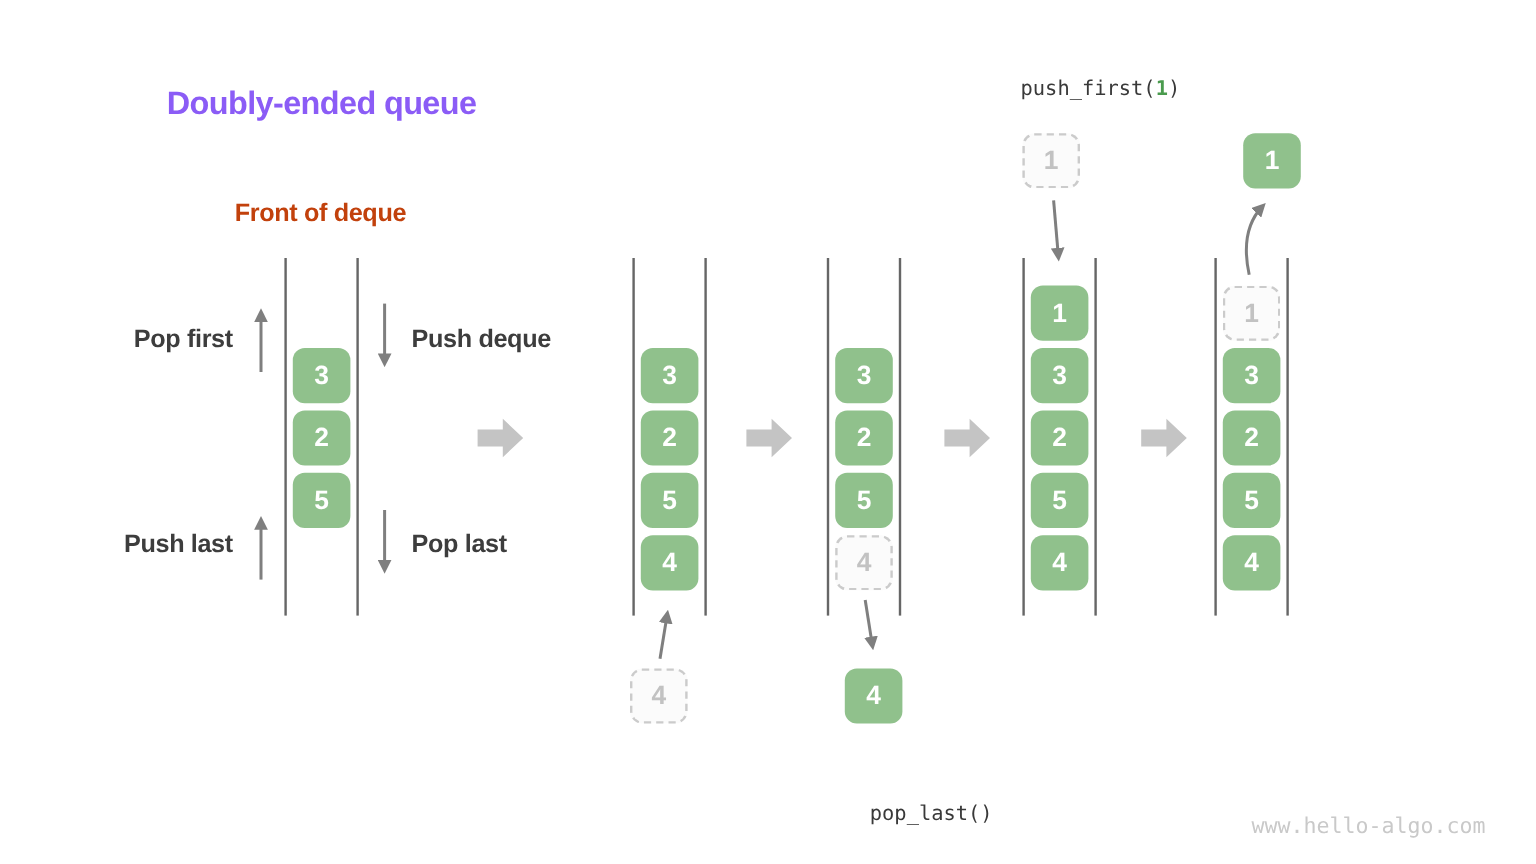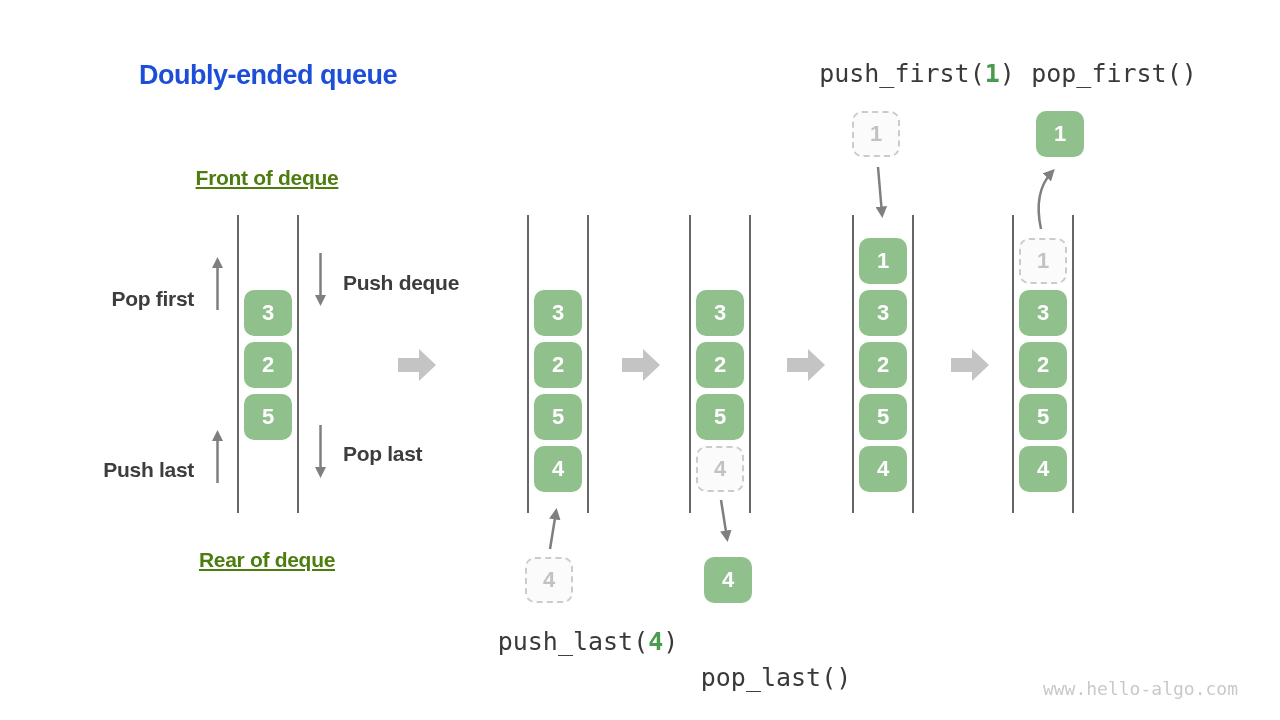--- a/index.html
+++ b/index.html
@@ -12,50 +12,49 @@
     font-family: "Liberation Sans", sans-serif;
   }
   .arrow-layer {
     position: absolute;
     left: 0; top: 0;
     width: 1280px; height: 720px;
     pointer-events: none;
   }
   .title {
     position: absolute;
-    left: 68px; top: 55px;
+    left: 68px; top: 66px;
     width: 400px;
     text-align: center;
-    color: #1d4ed8;
+    color: #8b5cf6;
     font-size: 27px;
     font-weight: 700;
     letter-spacing: -0.5px;
     line-height: 40px;
   }
   .big-label {
     position: absolute;
     width: 300px;
     text-align: center;
-    color: #4d7c0f;
+    color: #c2410c;
     font-size: 21px;
     font-weight: 700;
     letter-spacing: -0.3px;
     line-height: 22px;
-    text-decoration: underline;
   }
   .side-label {
     position: absolute;
     color: #3D3D3D;
     font-size: 21px;
     font-weight: 700;
     letter-spacing: -0.3px;
     line-height: 21px;
     white-space: nowrap;
   }
-  .side-label.right-align { text-align: right; margin-top: 16px; }
+  .side-label.right-align { text-align: right; }
   .wall {
     position: absolute;
     top: 215px;
     width: 2px;
     height: 298px;
     background: #666666;
   }
   .cell {
     position: absolute;
     width: 48px;
@@ -73,21 +72,21 @@
   .cell.ghost {
     background: #FBFBFB;
     border: 2px dashed #CBCBCB;
     color: #C2C2C2;
   }
   .code {
     position: absolute;
     transform: translateX(-50%);
     white-space: nowrap;
     font-family: "DejaVu Sans Mono", monospace;
-    font-size: 25px;
+    font-size: 17px;
     line-height: 26px;
     color: #393939;
     text-align: right;
   }
   .code .arg { color: #4A9B4E; font-weight: 700; }
   .watermark {
     position: absolute;
     right: 42px; top: 678px;
     font-family: "DejaVu Sans Mono", monospace;
     font-size: 18px;
@@ -128,21 +127,20 @@
     <line x1="721" y1="500" x2="727" y2="538" stroke="#7F7F7F" stroke-width="2.5" marker-end="url(#ah)"></line>
     <line x1="878" y1="167" x2="882" y2="214" stroke="#7F7F7F" stroke-width="2.5" marker-end="url(#ah)"></line>
     <path d="M 1041,229 Q 1033,192 1052,172" fill="none" stroke="#7F7F7F" stroke-width="2.5" marker-end="url(#ah)"></path>
   </svg>
 
   <div class="title">
     <div>Doubly-ended queue</div>
   </div>
 
   <div class="big-label" style="left:117px; top:167px;">Front of deque</div>
-  <div class="big-label" style="left:117px; top:549px;">Rear of deque</div>
 
   <div class="side-label right-align" style="left:60px; top:272px; width:134px;">Pop first</div>
   <div class="side-label" style="left:343px; top:272px;">Push deque</div>
   <div class="side-label right-align" style="left:60px; top:443px; width:134px;text-align:right;">Push last</div>
   <div class="side-label" style="left:343px; top:443px;">Pop last</div>
 
   <div class="wall" style="left:237px;"></div>
   <div class="wall" style="left:297px;"></div>
   <div class="cell" style="left:244px; top:290px;">3</div>
   <div class="cell" style="left:244px; top:342px;">2</div>
@@ -176,19 +174,17 @@
   <div class="wall" style="left:1012px;"></div>
   <div class="wall" style="left:1072px;"></div>
   <div class="cell ghost" style="left:1019px; top:238px;">1</div>
   <div class="cell" style="left:1019px; top:290px;">3</div>
   <div class="cell" style="left:1019px; top:342px;">2</div>
   <div class="cell" style="left:1019px; top:394px;">5</div>
   <div class="cell" style="left:1019px; top:446px;">4</div>
   <div class="cell" style="left:1036px; top:111px;">1</div>
 
   <div class="code" style="left:917px; top:61px;"><span>push_first(</span><span class="arg">1</span><span>)</span></div>
-  <div class="code" style="left:1114px; top:61px;">pop_first()</div>
-  <div class="code" style="left:588px; top:629px;"><span>push_last(</span><span class="arg">4</span><span>)</span></div>
   <div class="code" style="left:776px; top:629px;margin-top:36px;">pop_last()</div>
 
   <div class="watermark">www.hello-algo.com</div>
 
 </div>
 
 </body></html>

